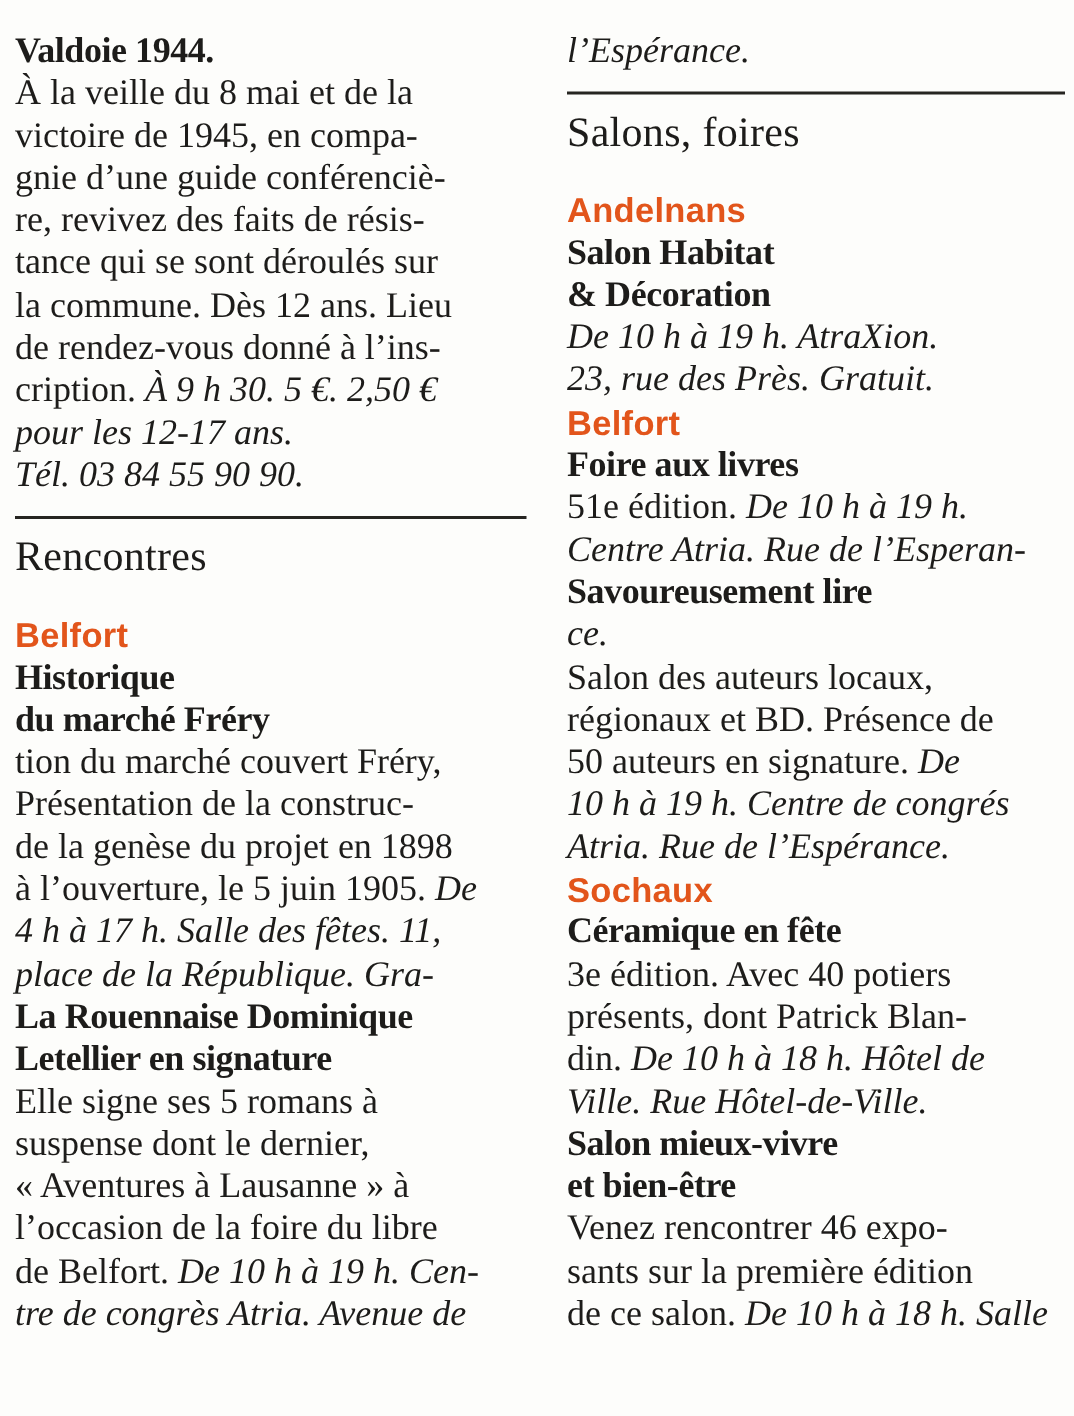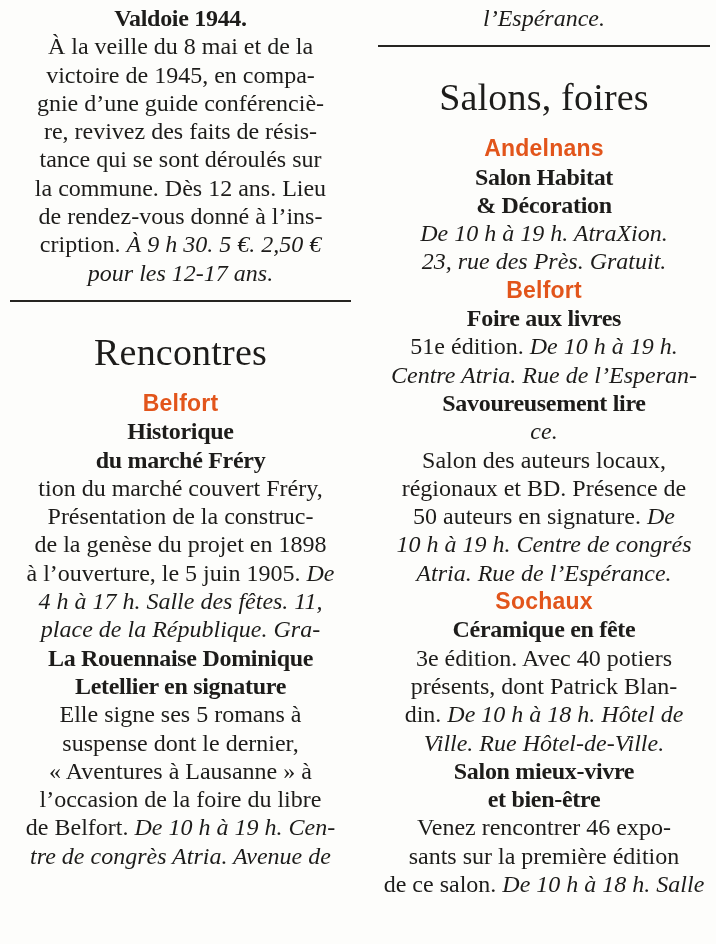--- a/index.html
+++ b/index.html
@@ -5,25 +5,24 @@
   html, body { margin: 0; padding: 0; }
   body {
     width: 716px;
     height: 944px;
     background: var(--bg, #fdfdfb);
     overflow: hidden;
   }
   .page {
     display: flex;
     gap: 27px;
-    padding: 4px 6px 0 10px;
+    padding: 20px 6px 0 10px;
     box-sizing: border-box;
     font-family: "Liberation Serif", serif;
     color: var(--ink, #1d1c1a);
-    text-align: center;
   }
   .col { flex: 0 0 auto; }
   .col-left  { width: 341px; }
   .col-right { width: 332px; }
 
   .line {
     font-size: 24px;
     line-height: 28.3px;
     white-space: nowrap;
   }
@@ -41,42 +40,43 @@
     letter-spacing: 0.2px;
     color: var(--accent, #e2551b);
   }
   .rule {
     border-top: 2.2px solid var(--rule, #262521);
     margin-top: 13px;
     height: 0;
   }
   .section-heading {
     font-weight: 400;
-    font-size: 38px;
+    font-size: 28px;
     line-height: 40px;
-    margin: 30px 0 17px 0;
+    margin: 6px 0 17px 0;
     letter-spacing: 0.2px;
     color: var(--ink, #1d1c1a);
   }
 </style>
 </head>
 <body>
 
 <div class="page">
   <div class="col col-left">
       <div class="line event-title">Valdoie 1944.</div>
       <div class="line"><span class="">À la veille du 8 mai et de la</span></div>
       <div class="line"><span class="">victoire de 1945, en compa-</span></div>
       <div class="line"><span class="">gnie d’une guide conférenciè-</span></div>
       <div class="line"><span class="">re, revivez des faits de résis-</span></div>
       <div class="line"><span class="">tance qui se sont déroulés sur</span></div>
       <div class="line"><span class="">la commune. Dès 12 ans. Lieu</span></div>
       <div class="line"><span class="">de rendez-vous donné à l’ins-</span></div>
       <div class="line"><span class="">cription. </span><span class="it">À 9 h 30. 5 €. 2,50 €</span></div>
       <div class="line"><span class="it">pour les 12-17 ans.</span></div>
+      <div class="line"><span class="it">Tél. 03 84 55 90 90.</span></div>
       <div class="rule"></div>
       <h2 class="section-heading">Rencontres</h2>
       <div class="city">Belfort</div>
       <div class="line event-title">Historique</div>
       <div class="line event-title">du marché Fréry</div>
       <div class="line"><span class="">tion du marché couvert Fréry,</span></div>
       <div class="line"><span class="">Présentation de la construc-</span></div>
       <div class="line"><span class="">de la genèse du projet en 1898</span></div>
       <div class="line"><span class="">à l’ouverture, le 5 juin 1905. </span><span class="it">De</span></div>
       <div class="line"><span class="it">4 h à 17 h. Salle des fêtes. 11,</span></div>

